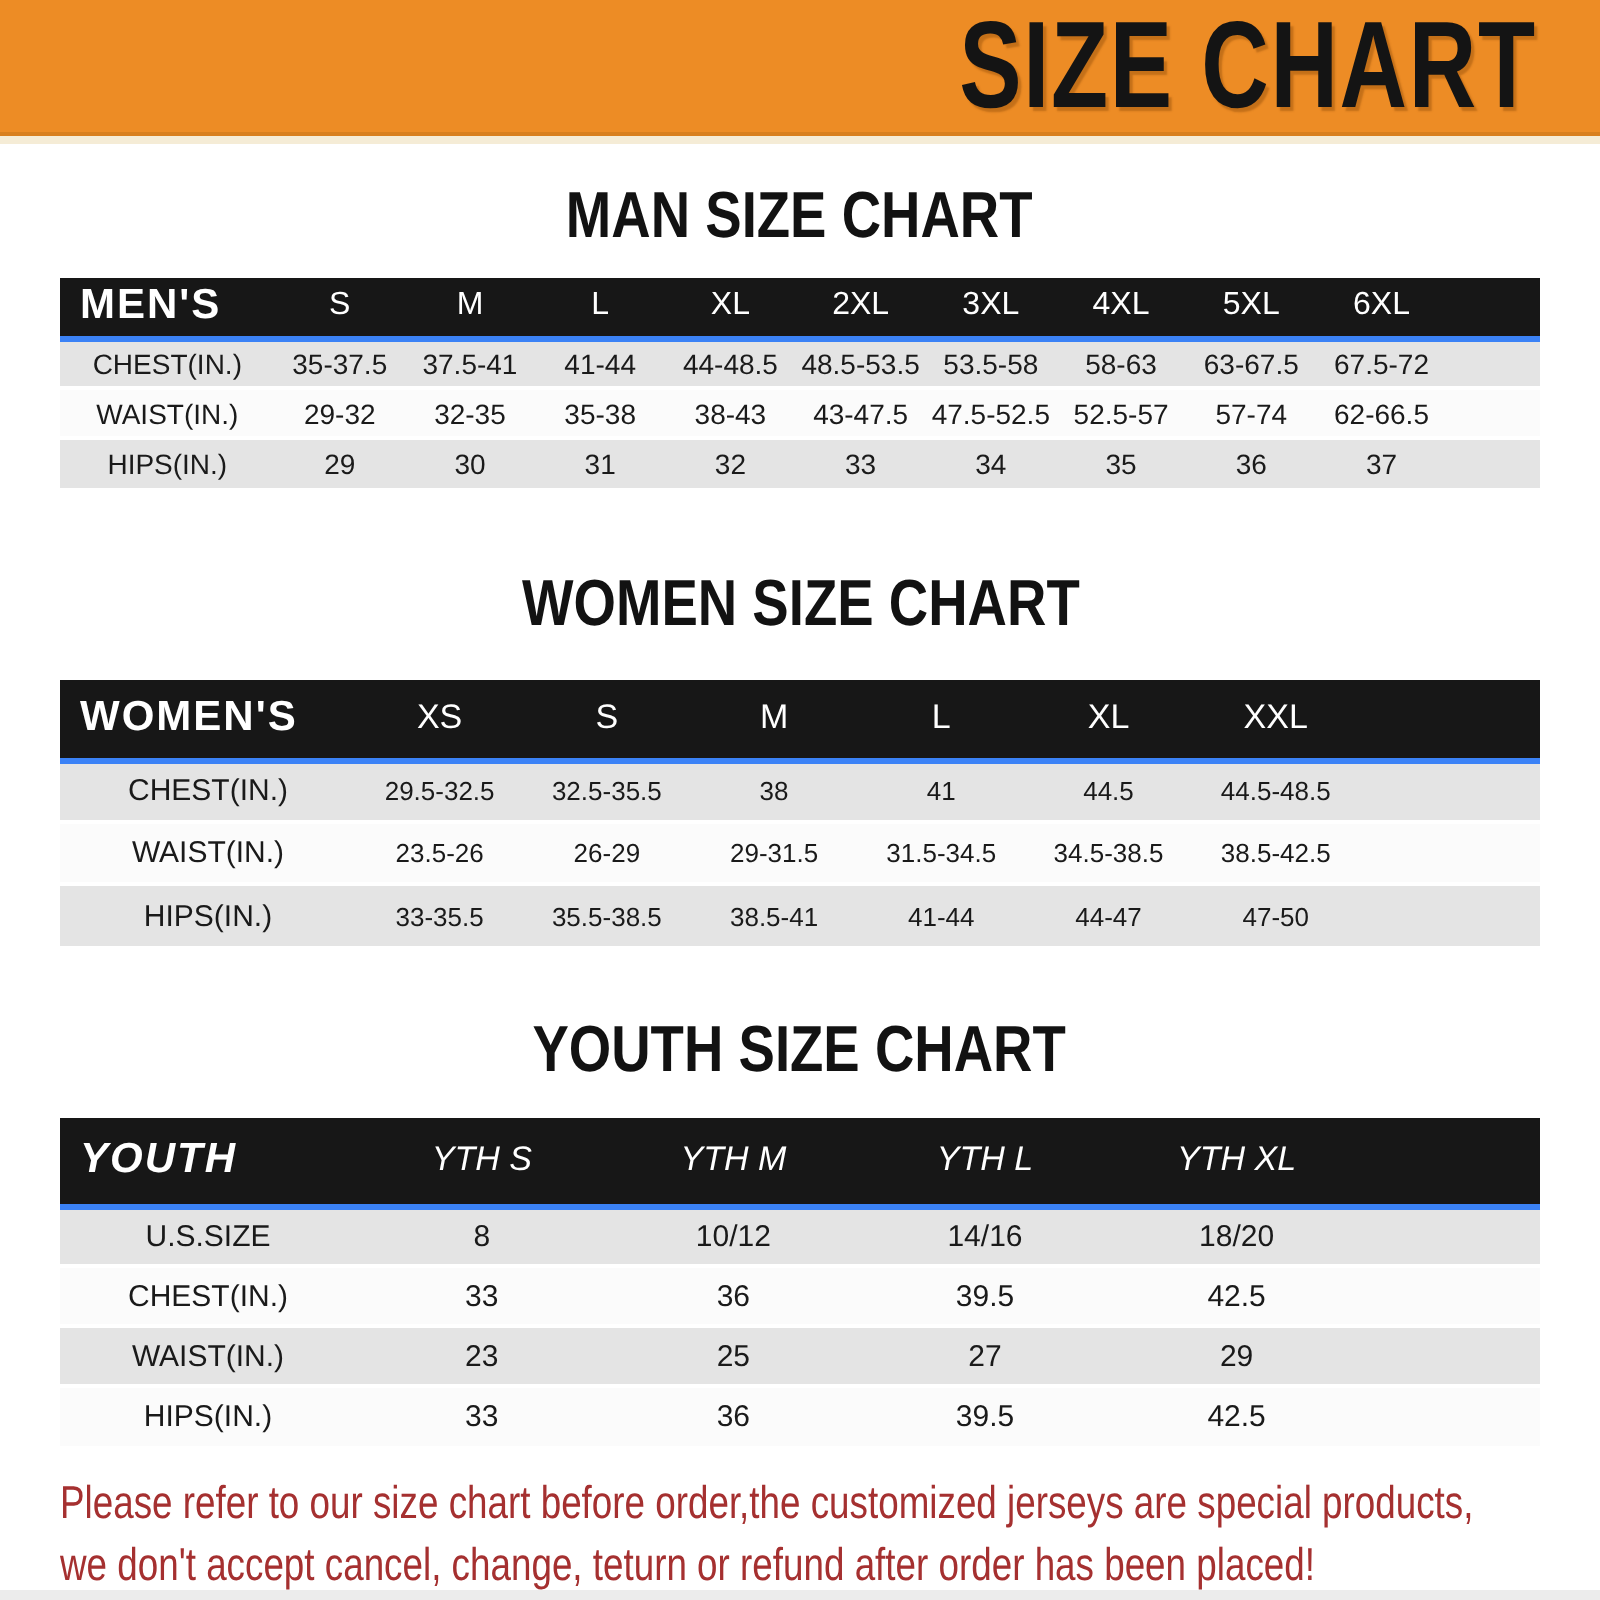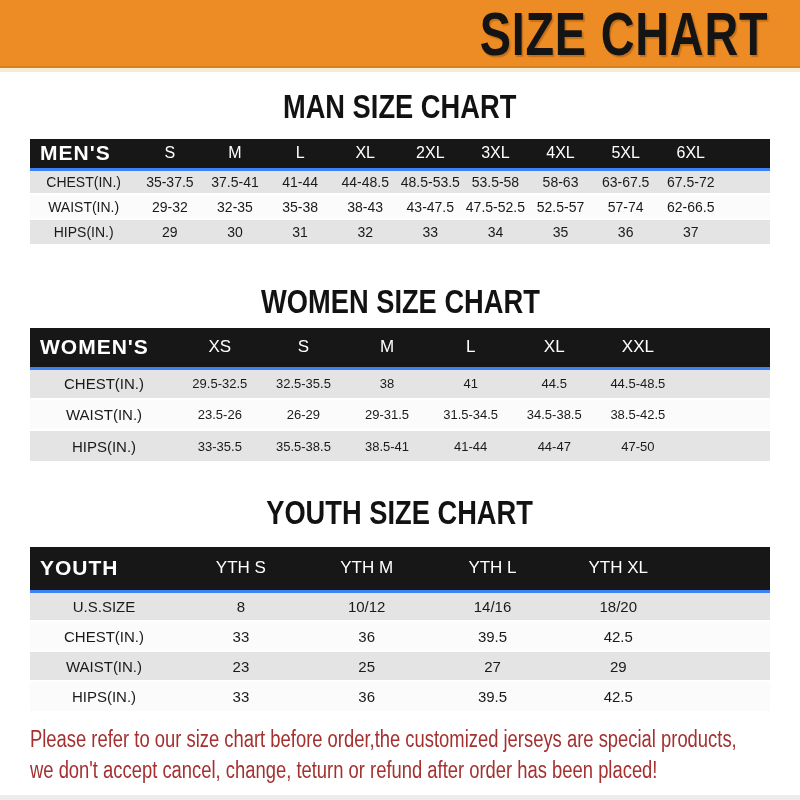--- a/index.html
+++ b/index.html
@@ -45,38 +45,38 @@
   .st-youth { margin-top: 34px; }
 
   
   .size-table {
     width: 740px;
     margin: 0 auto;
     border-collapse: collapse;
     table-layout: fixed;
   }
   .t-men   { margin-top: 13px; }
-  .t-women { margin-top: 8px; }
+  .t-women { margin-top: 20px; }
   .t-youth { margin-top: 16px; }
 
   .size-table th, .size-table td {
     text-align: center;
     vertical-align: middle;
     padding: 0;
     overflow: hidden;
     white-space: nowrap;
   }
   .dark-header th {
     background: #171717;
     color: #FFFFFF;
     border-bottom: 3px solid #3b82f6;
   }
   .t-men   .dark-header th { height: 30px; font-size: 16px; font-weight: 400; }
   .t-women .dark-header th { height: 40px; font-size: 17px; font-weight: 400; }
-  .t-youth .dark-header th { height: 44px; font-size: 17px; font-weight: 400; }
+  .t-youth .dark-header th { height: 44px; font-size: 17px; font-weight: 400; font-style: italic; }
   .corner {
     font-weight: 700 !important;
     letter-spacing: 1px;
     text-align: left !important;
     padding-left: 10px !important;
   }
   .t-men .corner   { font-size: 21px !important; }
   .t-women .corner { font-size: 21px !important; }
   .t-youth .corner { font-size: 21px !important; }
 

